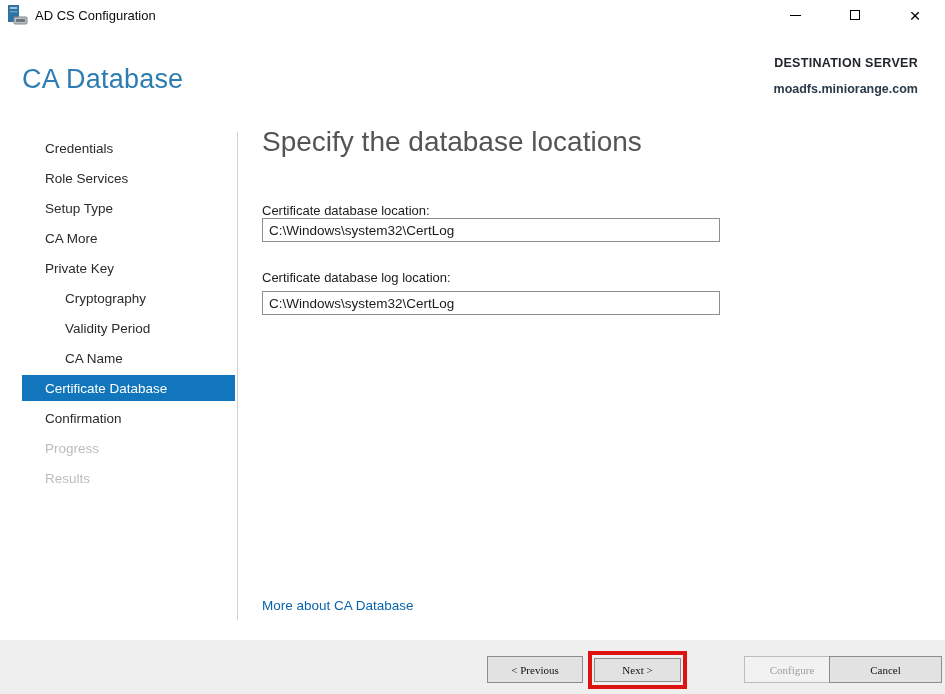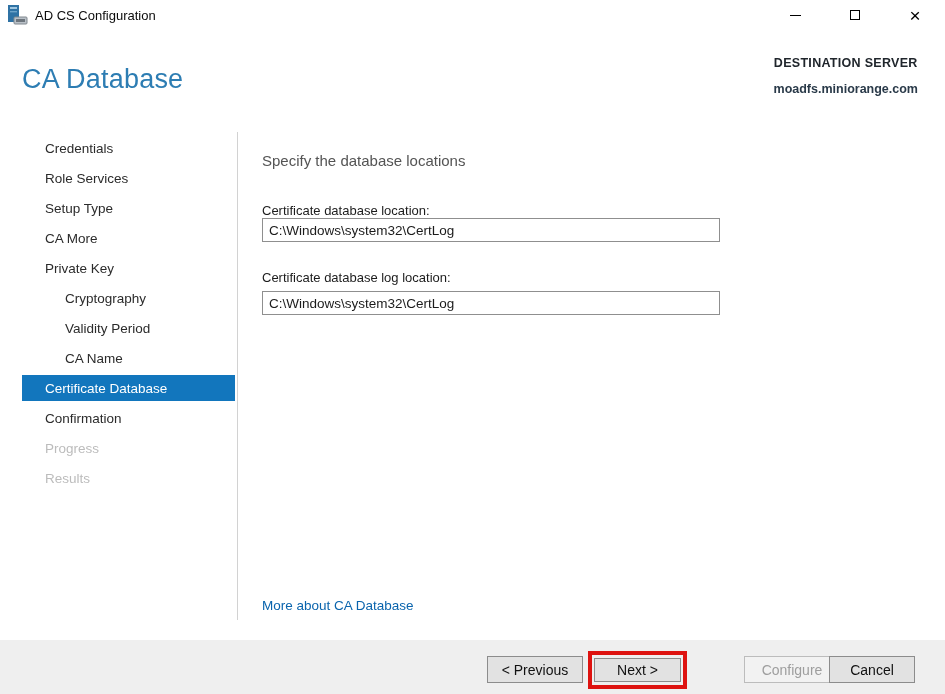--- a/index.html
+++ b/index.html
@@ -22,42 +22,42 @@
   .glyph-min{ width:11px; height:1px; background:#000; display:block; }
   .glyph-max{ width:10px; height:10px; border:1px solid #000; display:block; }
   .glyph-close{ font-size:19px; line-height:19px; color:#000; font-weight:400; }
 
   
   .page-title{
     position:absolute; left:22px; top:64px;
     font-size:27px; font-weight:300; color:#2d7db3; letter-spacing:0.2px;
   }
   .dest-block{ position:absolute; right:27px; top:56px; text-align:right; }
-  .dest-label{ font-size:12.5px; font-weight:bold; color:#20262c; letter-spacing:0.3px;text-align:center; }
+  .dest-label{ font-size:12.5px; font-weight:bold; color:#20262c; letter-spacing:0.3px; }
   .dest-server{ font-size:12.5px; font-weight:bold; color:#2a3a49; margin-top:12px; }
 
   
   .sidebar{ position:absolute; left:22px; top:133px; width:213px; }
   .nav-item{
     height:30px; display:flex; align-items:center;
     padding-left:23px; font-size:13.5px; color:#2b2b2b; cursor:default;
   }
   .nav-item.indent{ padding-left:43px; }
   .nav-item.disabled{ color:#bcbcbc; }
   .nav-item.selected{
     background:#1276bd; color:#ffffff; height:26px; margin:2px 0;
   }
   .v-sep{
     position:absolute; left:237px; top:132px; width:1px; height:488px; background:#d2d2d2;
   }
 
   
   .content-heading{
-    position:absolute; left:262px; top:152px;
-    font-size:15px; font-weight:300; color:#545454;
+    position:absolute; left:262px; top:126px;
+    font-size:28px; font-weight:300; color:#545454;
   }
   .field-label{ position:absolute; left:262px; font-size:13px; color:#1c1c1c; }
   .lbl-0{ top:197px;margin-top:6px; } .lbl-1{ top:270px; }
   .text-input{
     position:absolute; left:262px; width:458px; height:24px;
     border:1px solid #8f8f8f; background:#ffffff; padding:8px 6px;
     font-family:"Liberation Sans","DejaVu Sans",sans-serif;
     font-size:13.5px; color:#1b1b1b; outline:none;
   }
   .inp-0{ top:218px; } .inp-1{ top:291px; }
@@ -67,26 +67,26 @@
   }
 
   
   .footer{
     position:absolute; left:0; top:640px; width:945px; height:54px;
     background:#efefef;
   }
   .btn{
     position:absolute; height:27px;
     background:#e2e2e2; border:1px solid #8c8c8c;
-    font-family:Liberation Sans, sans-serif;
-    font-size:14px; color:#111111; cursor:default;
+    font-family:Liberation Serif, serif;
+    font-size:11px; color:#111111; cursor:default;
   }
   .btn-previous{ left:487px; top:16px; width:96px; }
   .btn-configure{ left:724px; top:16px; width:96px; background:#f2f2f2; border-color:#bcbcbc; color:#9e9e9e;margin-left:20px; }
-  .btn-cancel{ left:829px; top:16px; width:86px; }
+  .btn-cancel{ left:829px; top:16px; width:113px; }
   .red-box{
     position:absolute; left:588px; top:11px; width:99px; height:38px;
     border:4px solid #de1310; display:flex; align-items:center; justify-content:center;
     background:transparent;
   }
   .btn-next{ position:static; width:87px; height:24px; }
 </style>
 </head>
 <body>
 

